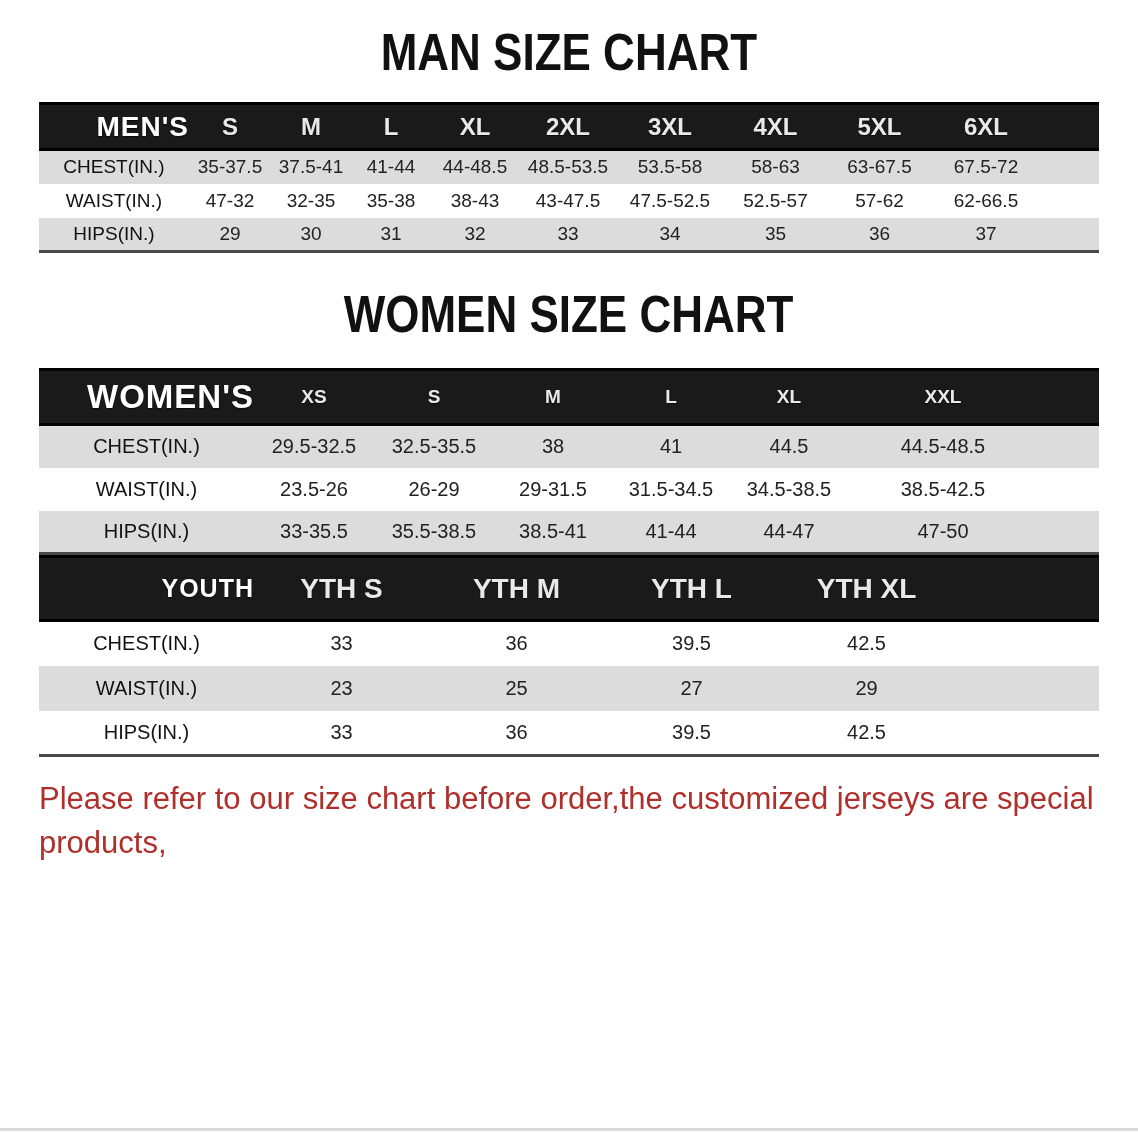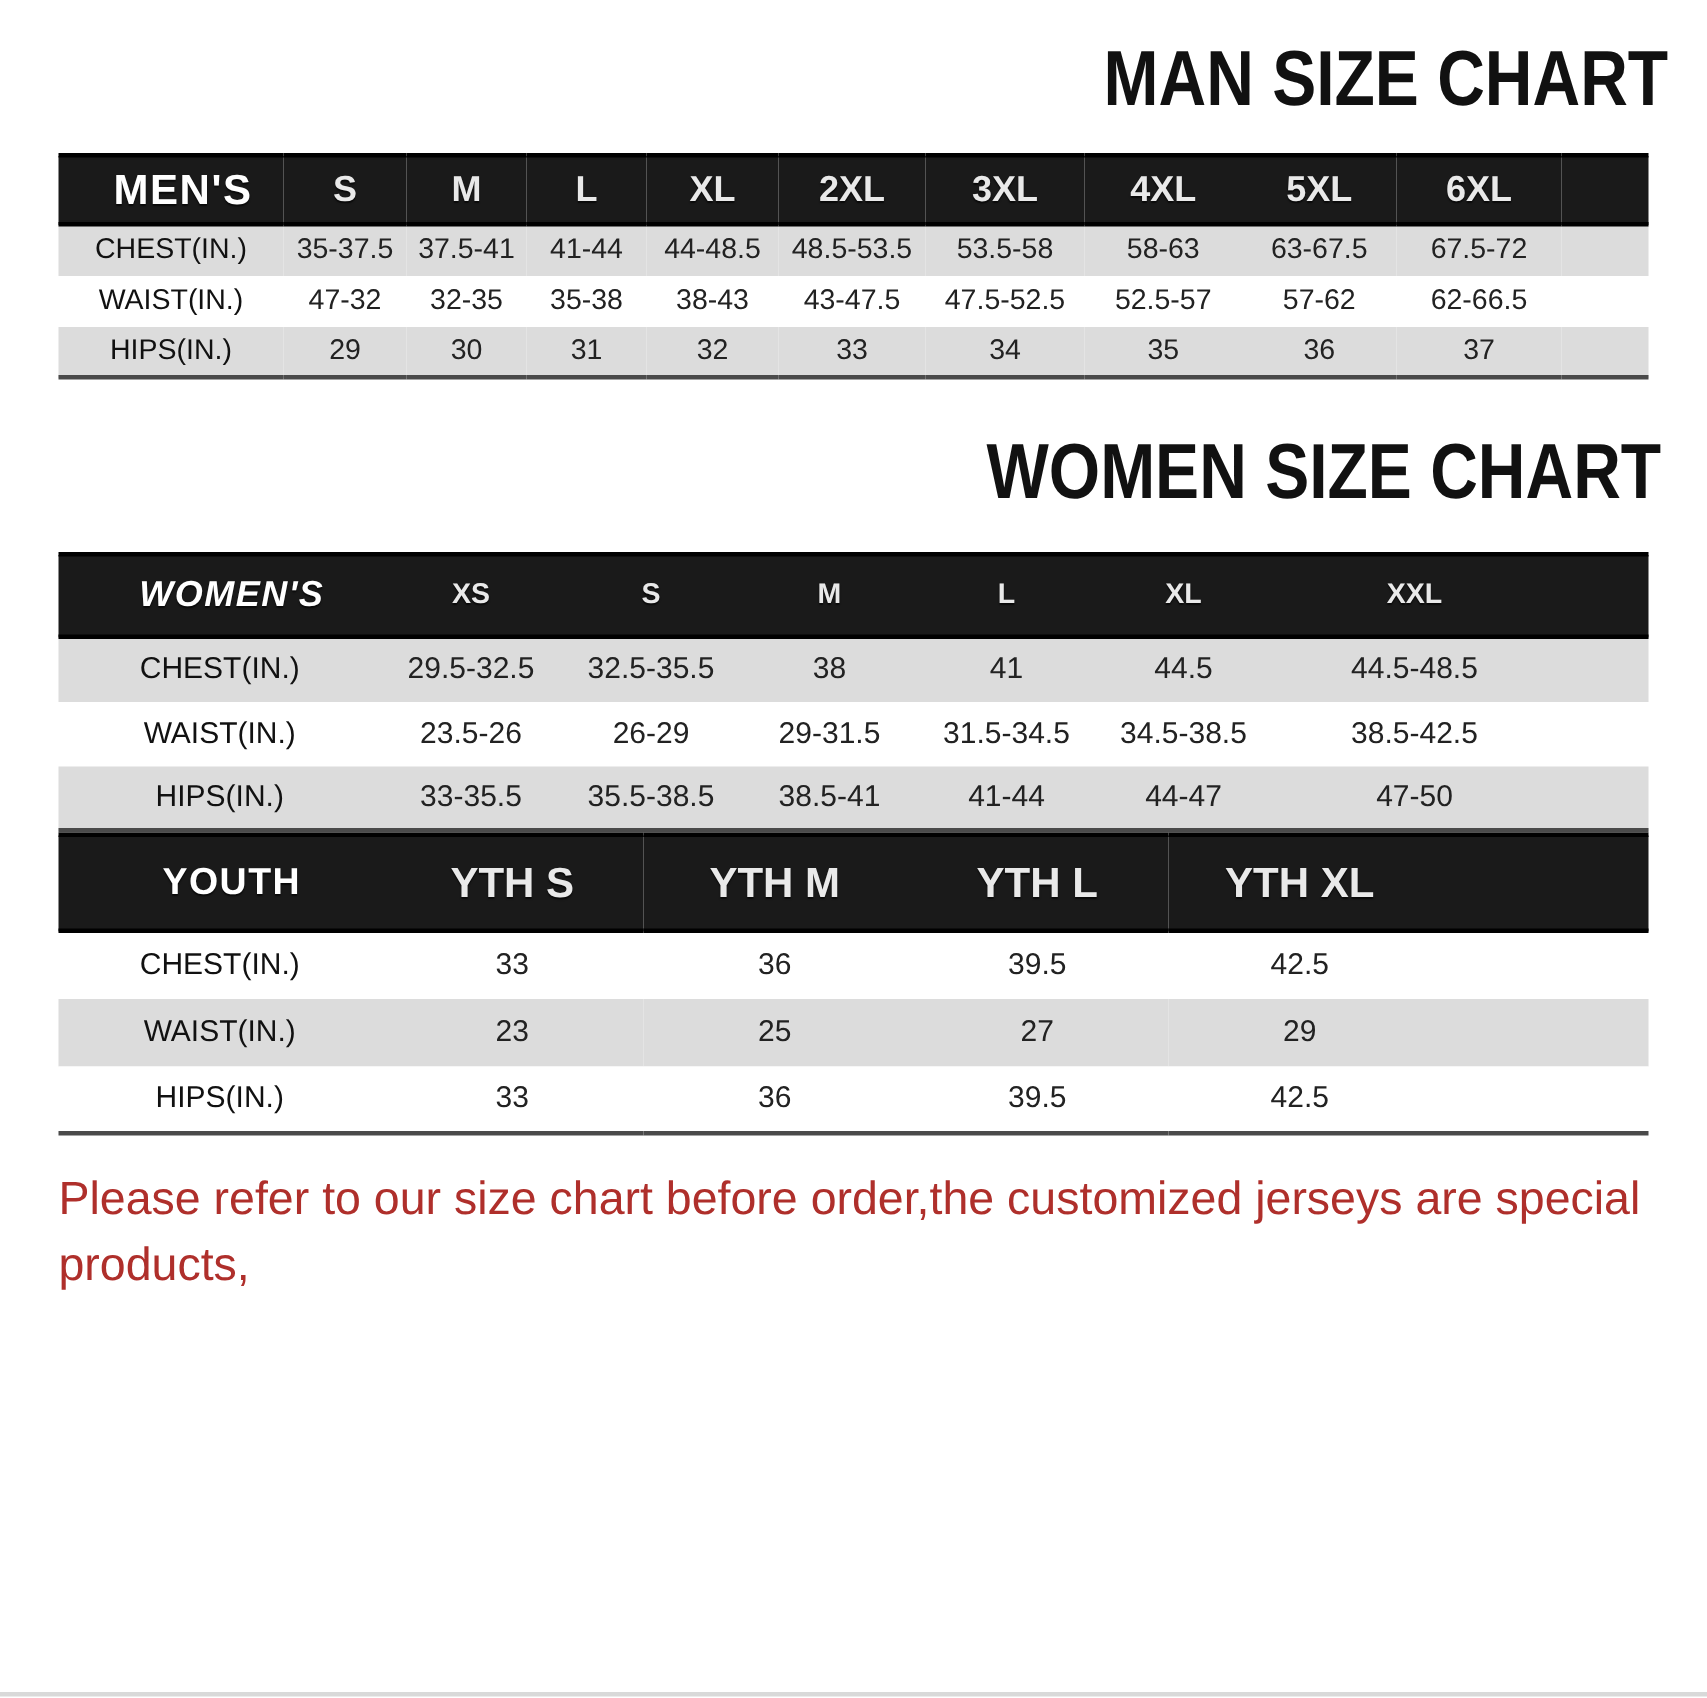--- a/index.html
+++ b/index.html
@@ -10,21 +10,21 @@
   .banner{
     height:100px;background:#E8841C;border-bottom:4px solid #cf7110;
     display:flex;align-items:center;justify-content:center;
   }
   .banner-title{
     font-size:82px;font-weight:bold;color:#181818;line-height:1;
     display:inline-block;transform:scale(1.02,1.08);letter-spacing:1px;
     white-space:nowrap;
   }
   .section-heading{
-    margin:0;text-align:right;color:#111;font-weight:bold;
+    margin:0;text-align:center;color:#111;font-weight:bold;
   }
   .section-heading .cond{
     display:inline-block;font-size:50px;transform:scale(0.88,1.04);
     letter-spacing:0px;white-space:nowrap;line-height:1;
   }
   .hd-man{margin:27px 0 25px 0;}
   .hd-women{margin:36px 0 29px 0;}
   .hd-youth{margin:54px 0 29px 0;}
   table.size-table{
     width:1060px;margin:0 39px;border-collapse:collapse;table-layout:fixed;
@@ -32,29 +32,29 @@
   }
   table.size-table thead tr{
     background:#1a1a1a;
   }
   table.size-table thead th{
     color:#e9e9e9;font-weight:600;text-align:center;padding:0;
     border-top:3px solid #000;border-bottom:3px solid #000;
     text-shadow:0 1px 1px rgba(0,0,0,.65);white-space:nowrap;
   }
   table.size-table thead th.lbl{
-    text-align:center;padding-left:16px;color:#ffffff;font-weight:bold;
+    text-align:right;padding-left:16px;color:#ffffff;font-weight:bold;
     letter-spacing:1px;
   }
   .men thead tr{height:46px;}
   .men thead th{font-size:24px;}
   .men thead th.lbl{font-size:28px;}
   .women thead tr{height:55px;}
   .women thead th{font-size:19px;}
-  .women thead th.lbl{font-size:24px;font-style:italic;}
+  .women thead th.lbl{font-size:33px;}
   .youth thead tr{height:64px;}
   .youth thead th{font-size:28px;}
   .youth thead th.lbl{font-size:25px;}
   table.size-table tbody td{
     text-align:center;color:#222;padding:0;white-space:nowrap;
   }
   table.size-table tbody td.rowlbl{color:#111;}
   .men tbody tr{height:34px;}
   .men tbody td{font-size:19px;}
   .women tbody tr{height:43px;}

